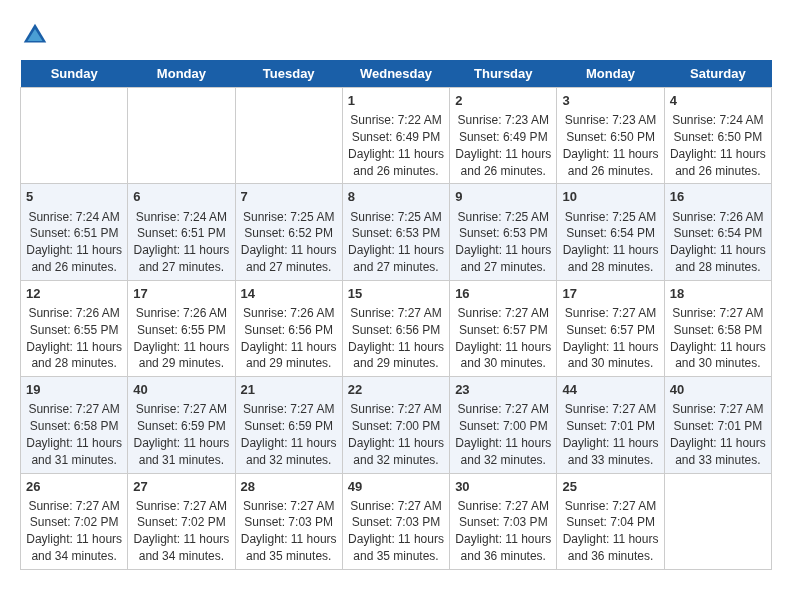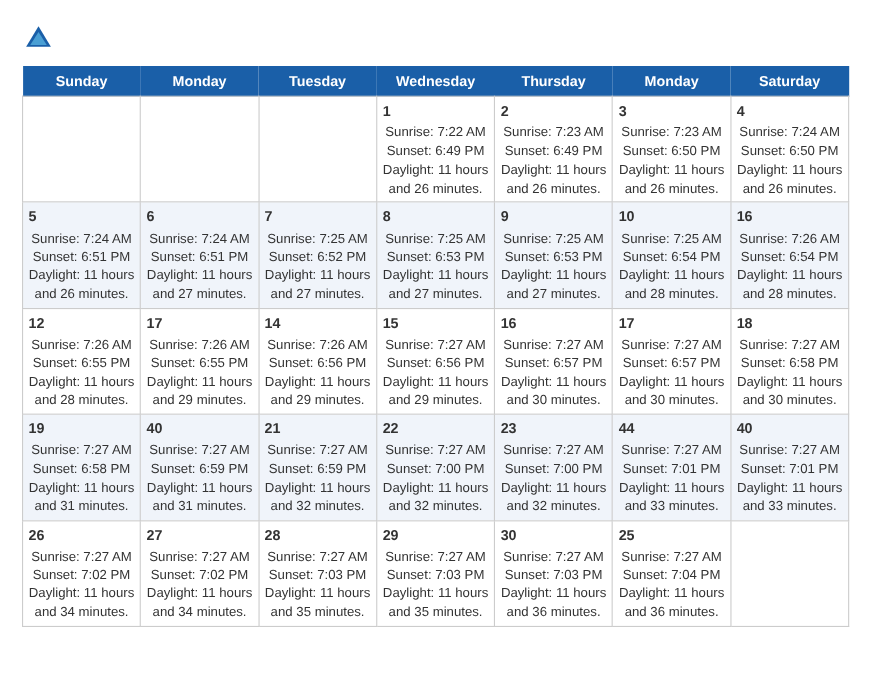--- a/index.html
+++ b/index.html
@@ -246,21 +246,21 @@
         </td>
         <td>
           <div class="day-number">27</div>
           <div class="day-info">Sunrise: 7:27 AM<br>Sunset: 7:02 PM<br>Daylight: 11 hours and 34 minutes.</div>
         </td>
         <td>
           <div class="day-number">28</div>
           <div class="day-info">Sunrise: 7:27 AM<br>Sunset: 7:03 PM<br>Daylight: 11 hours and 35 minutes.</div>
         </td>
         <td>
-          <div class="day-number">29</div>
+          <div class="day-number">49</div>
           <div class="day-info">Sunrise: 7:27 AM<br>Sunset: 7:03 PM<br>Daylight: 11 hours and 35 minutes.</div>
         </td>
         <td>
           <div class="day-number">30</div>
           <div class="day-info">Sunrise: 7:27 AM<br>Sunset: 7:03 PM<br>Daylight: 11 hours and 36 minutes.</div>
         </td>
         <td>
           <div class="day-number">25</div>
           <div class="day-info">Sunrise: 7:27 AM<br>Sunset: 7:04 PM<br>Daylight: 11 hours and 36 minutes.</div>
         </td>

